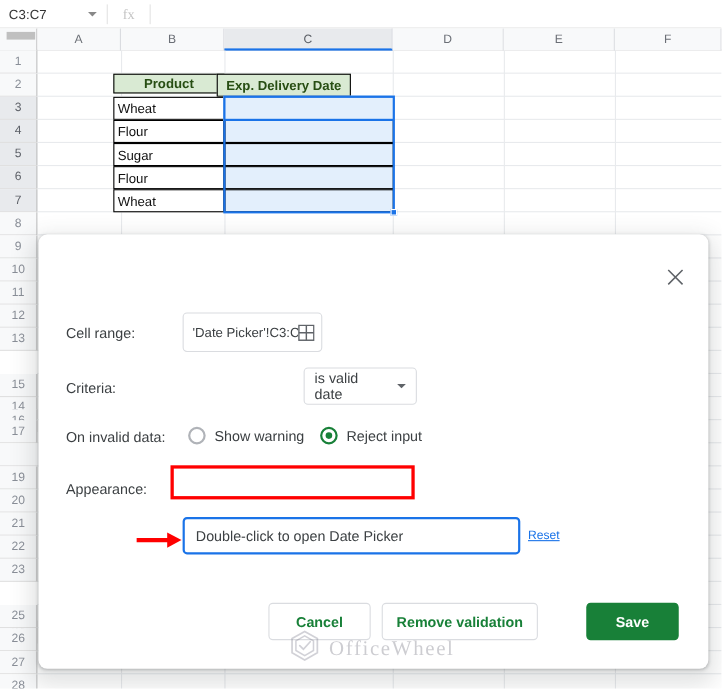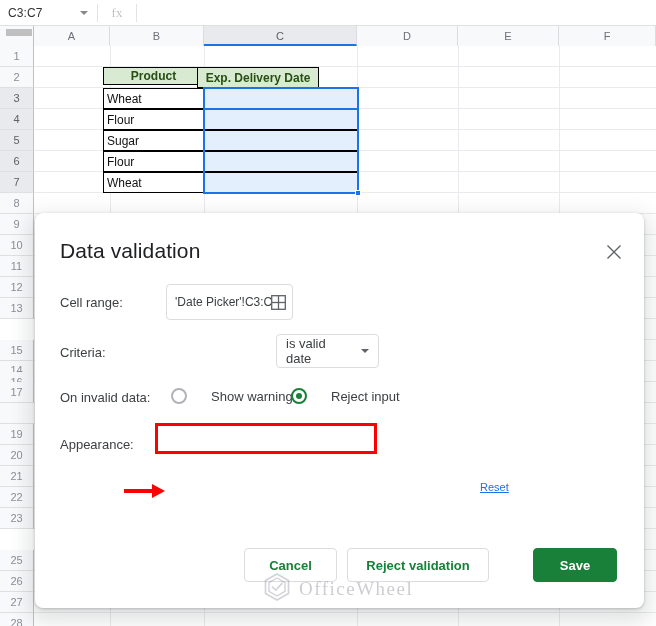--- a/index.html
+++ b/index.html
@@ -135,21 +135,21 @@
   .radio-grp { position: absolute; display: flex; align-items: center; }
   .radio {
     width: 16px; height: 16px; border-radius: 50%; border: 2px solid #b0b3b8;
     background: #fff; flex: 0 0 auto; position: relative; cursor: pointer;
   }
   .radio.on { border-color: #188038; }
   .radio.on:after {
     content: ""; position: absolute; left: 3px; top: 3px;
     width: 6px; height: 6px; border-radius: 50%; background: #188038;
   }
-  .radio-lbl { font-size: 13px; color: #3c4043; margin-left: 24px; }
+  .radio-lbl { font-size: 13px; color: #3c4043; margin-left: 8px; }
 
   .checkbox {
     width: 17px; height: 17px; border-radius: 2px; background: #188038;
     display: flex; align-items: center; justify-content: center; cursor: pointer;
     flex: 0 0 auto;
   }
   .checkbox svg { display: block; }
 
   .helptext-input {
     position: absolute; left: 131px; top: 257px; width: 307px; height: 34px;
@@ -294,21 +294,20 @@
         <div class="dcell dbody-b" style="left: 103px; top: 146px; width: 101px; height: 21px;">Wheat</div>
         <div class="dcell dbody-c" style="left: 204px; top: 146px; width: 154px; height: 21px;"></div>
         <div class="sel-range" style="left: 203px; top: 61px; width: 156px; height: 107px;"></div>
         <div class="sel-active" style="left: 203px; top: 61px; width: 156px; height: 23px;"></div>
         <div class="sel-handle" style="left: 355px; top: 164px;"></div>
       </div>
   </div>
 
   <div class="dialog">
 
-    <div class="dlg-title">Data validation</div>
 
     <div class="dlg-close">
       <svg width="22" height="22" viewBox="0 0 22 22">
         <path d="M4.5 4.5 L17.5 17.5 M17.5 4.5 L4.5 17.5" stroke="#5f6368" stroke-width="1.4" fill="none"></path>
       </svg>
     </div>
 
     <div class="row-label" style="left:25px; top:82px;">Cell range:</div>
     <div class="range-field">
       <span class="range-text">'Date Picker'!C3:C</span>
@@ -332,27 +331,30 @@
       <span class="radio"></span>
       <span class="radio-lbl">Show warning</span>
     </div>
     <div class="radio-grp" style="left:256px; top:175px;">
       <span class="radio on"></span>
       <span class="radio-lbl">Reject input</span>
     </div>
 
     <div class="row-label" style="left:25px; top:224px;">Appearance:</div>
 
+    <div class="helptext-input">
+      <span class="helptext-val">Double-click to open Date Picker</span>
+    </div>
     <div class="reset-link">Reset</div>
 
     <div class="btn btn-outline" style="left:209px; top:335px; width:93px;">
       <span>Cancel</span>
     </div>
     <div class="btn btn-outline" style="left:312px; top:335px; width:142px;">
-      <span>Reject validation</span>
+      <span>Remove validation</span>
     </div>
     <div class="btn btn-filled" style="left:498px; top:335px; width:84px;">
       <span>Save</span>
     </div>
   </div>
 
   <div class="red-box"></div>
   <div class="red-arrow">
     <svg width="42" height="18" viewBox="0 0 42 18">
       <line x1="0" y1="9" x2="29" y2="9" stroke="#ff0000" stroke-width="4"></line>

